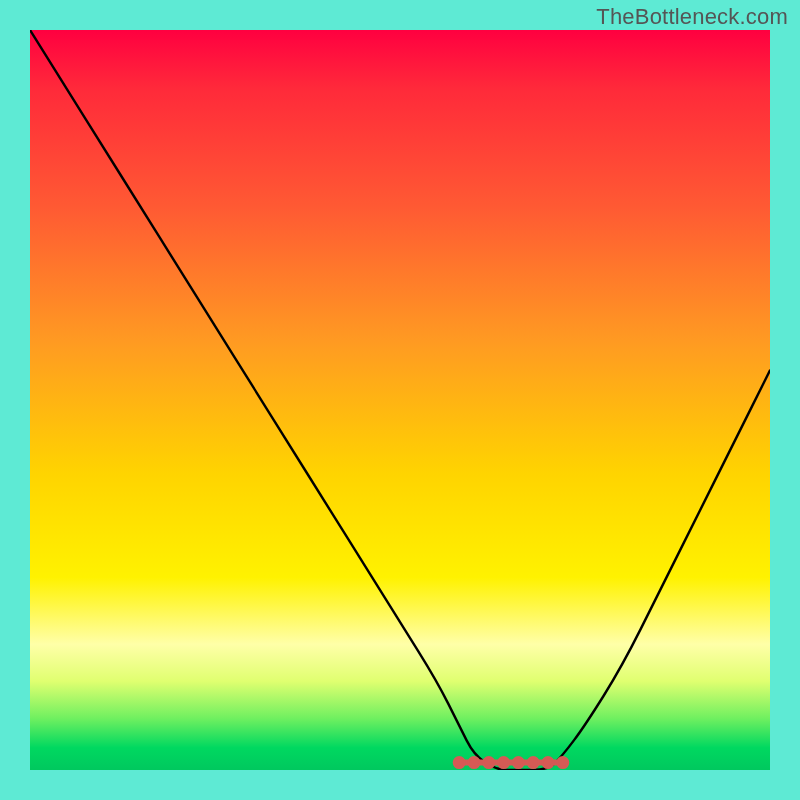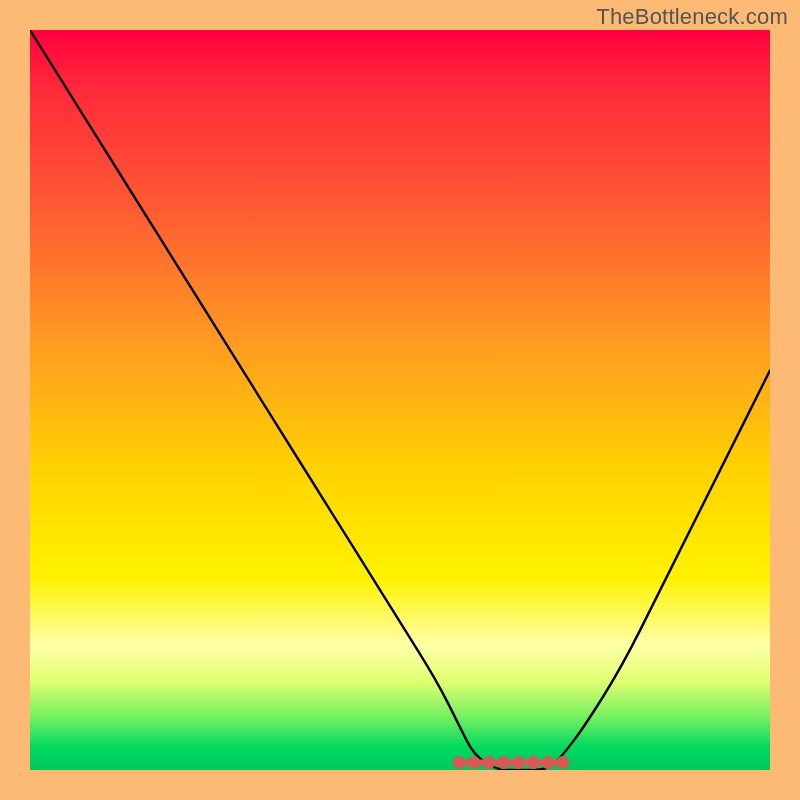--- a/index.html
+++ b/index.html
@@ -8,21 +8,21 @@
     width: 800px;
     height: 800px;
     background: #000;
     overflow: hidden;
     font-family: Arial, Helvetica, sans-serif;
   }
   .frame {
     position: relative;
     width: 800px;
     height: 800px;
-    background: #fdba74;
+    background: #5eead4;
   }
   .watermark {
     position: absolute;
     top: 4px;
     right: 12px;
     color: #555;
     font-size: 22px;
     font-weight: 500;
     letter-spacing: 0.2px;
   }

